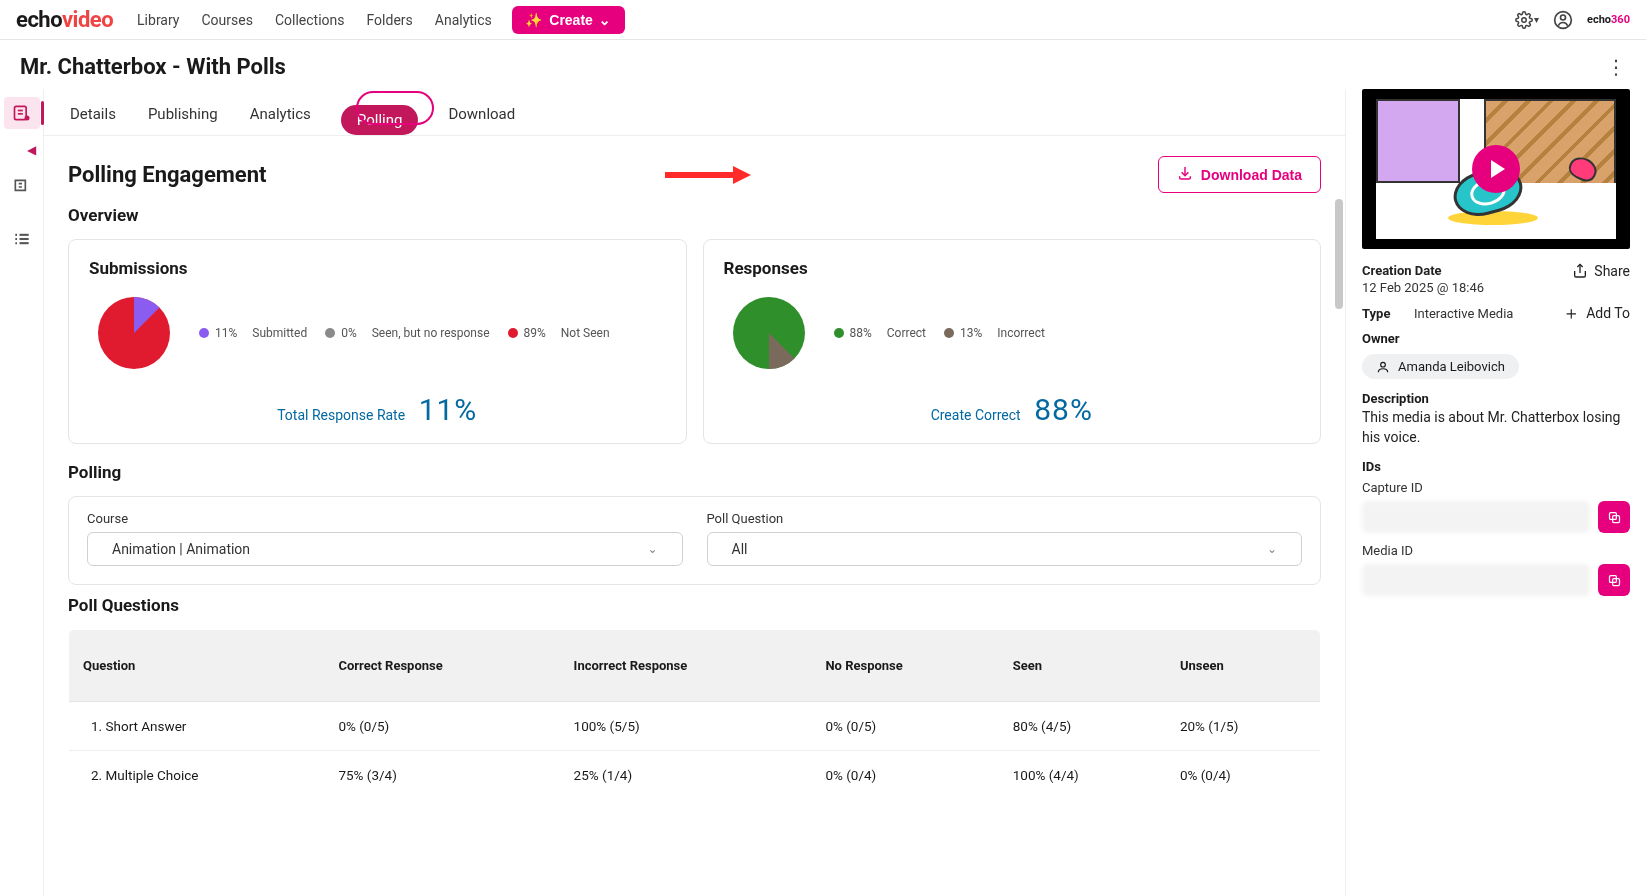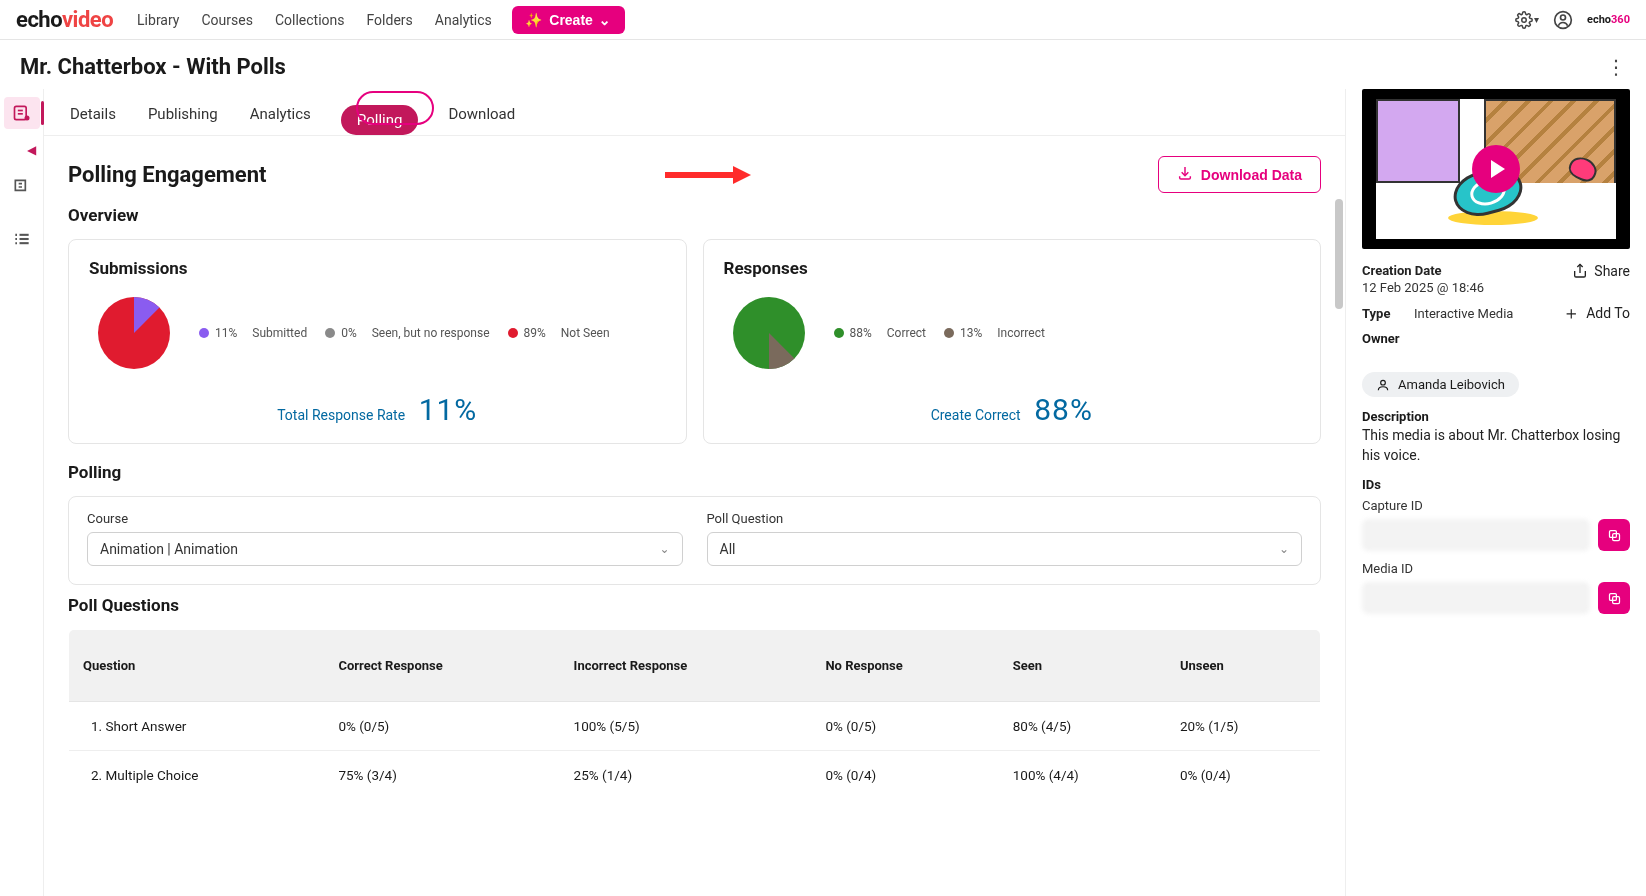--- a/index.html
+++ b/index.html
@@ -60,37 +60,37 @@
   .pie { width:90px; height:90px; }
   .legend { display:flex; flex-wrap:wrap; gap:6px 18px; font-size:12px; color:#555;}
   .legend .item { display:flex; align-items:center; gap:6px; white-space:nowrap;}
   .dot { width:10px; height:10px; border-radius:50%; display:inline-block;}
   .totalrow { text-align:center; margin-top:14px; font-size:14px; color:#0369a1;}
   .totalrow .big { font-size:30px; font-weight:400; margin-left:10px; letter-spacing:1px;}
 
   .filters { border:1px solid #e5e5e5; border-radius:8px; padding:14px 18px 18px 18px; display:flex; gap:24px; margin-bottom:8px;}
   .filter { flex:1; display:flex; flex-direction:column; gap:6px;}
   .filter label { font-size:13px; color:#333;}
-  .select { border:1px solid #d0d0d0; border-radius:6px; padding:8px 12px; display:flex; align-items:center; justify-content:space-between; cursor:pointer; font-size:14px; color:#333;}
+  .select { border:1px solid #d0d0d0; border-radius:6px; padding:8px 24px; display:flex; align-items:center; justify-content:space-between; cursor:pointer; font-size:14px; color:#333;}
   .select .chev { color:#888; font-size:12px;}
 
   table.polltable { width:100%; border-collapse:collapse; border:1px solid #e5e5e5; border-radius:6px; overflow:hidden;}
   table.polltable th { text-align:left; background:#f1f1f1; font-size:13px; font-weight:700; padding:28px 14px; border-bottom:1px solid #e5e5e5;}
   table.polltable td { padding:16px 14px; font-size:13.5px; border-bottom:1px solid #eee;}
   table.polltable td:first-child { padding-left:22px;}
 
   
   .thumb { width:100%; height:160px; background:#000; border-radius:2px; display:flex; align-items:center; justify-content:center; margin-bottom:14px; position:relative; overflow:hidden;}
   .thumb .scene { position:absolute; inset:10px 14px; background:linear-gradient(#fff,#fff); }
   .playcircle { width:48px; height:48px; background:#e6007e; border-radius:50%; display:flex; align-items:center; justify-content:center; position:relative; z-index:2;}
   .playcircle::after { content:""; border-left:14px solid #fff; border-top:9px solid transparent; border-bottom:9px solid transparent; margin-left:4px;}
   .meta-row { display:flex; align-items:flex-start; justify-content:space-between; margin-bottom:10px;}
   .meta-label { font-size:13px; font-weight:700; color:#222;}
   .meta-val { font-size:13px; color:#333; margin-top:2px;}
-  .pill { display:inline-flex; align-items:center; gap:8px; background:#eef0f2; border-radius:16px; padding:5px 14px; font-size:13px; margin-top:24px;}
+  .pill { display:inline-flex; align-items:center; gap:8px; background:#eef0f2; border-radius:16px; padding:5px 14px; font-size:13px; margin-top:6px;}
   .action-link { display:inline-flex; align-items:center; gap:6px; font-size:14px; color:#222; cursor:pointer;}
   .idbox { display:flex; align-items:center; gap:8px; margin-top:6px;}
   .idfield { flex:1; height:32px; background:#f3f3f3; border-radius:6px; filter: blur(2px);}
   .copybtn { width:32px; height:32px; background:#e6007e; border:none; border-radius:6px; color:#fff; display:flex; align-items:center; justify-content:center; cursor:pointer;}
   .rp-section { margin-bottom:12px;}
   .rp-section .hdr { font-size:13px; font-weight:700; margin-bottom:2px;}
   .desc { font-size:14px; line-height:1.4; color:#222;}
 
   
   .scene { background:#fff; }

